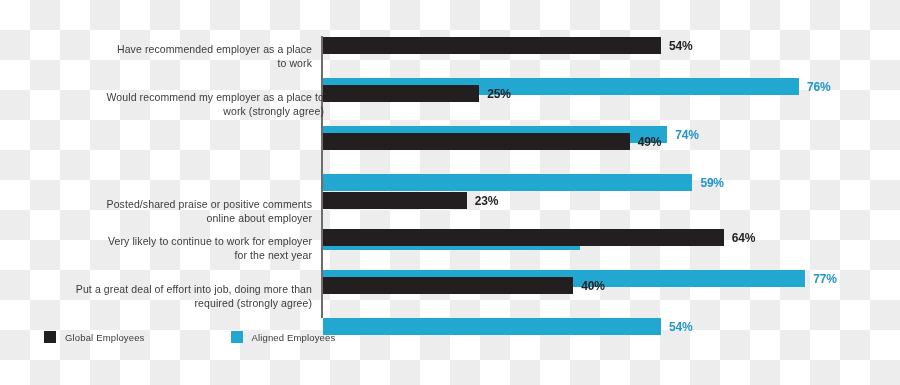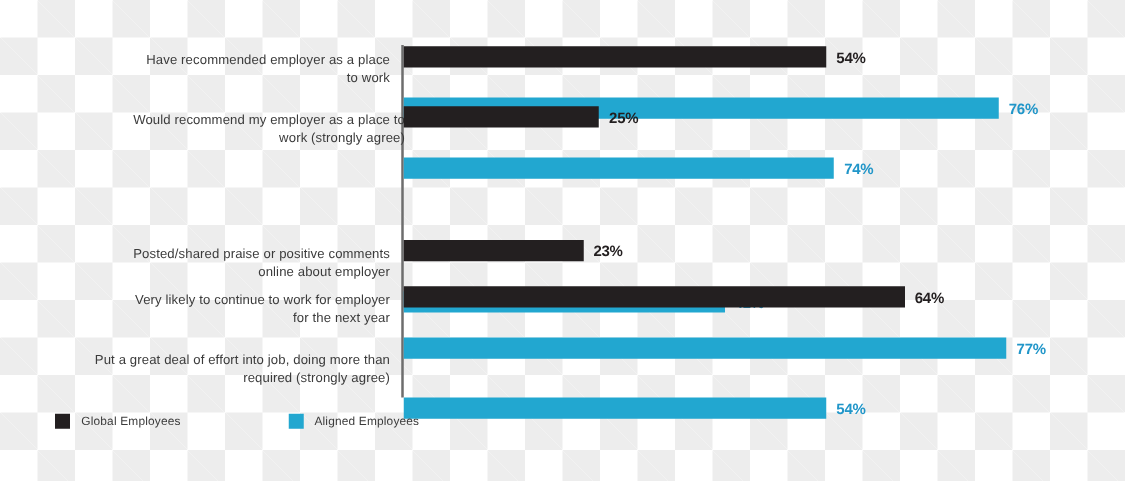--- a/index.html
+++ b/index.html
@@ -160,20 +160,30 @@
               <div class="bar global" style="width: 156.75px;"></div>
               <span class="bar-value global">25%</span>
             </div>
             <div class="bar-row aligned">
               <div class="bar aligned" style="width: 344.85px;"></div>
               <span class="bar-value aligned">74%</span>
             </div>
           </div>
         </div>
         <div class="group" style="top: 102px;">
+          <div class="bars">
+            <div class="bar-row global">
+              <div class="bar global" style="width: 307.23px;"></div>
+              <span class="bar-value global">49%</span>
+            </div>
+            <div class="bar-row aligned">
+              <div class="bar aligned" style="width: 369.93px;"></div>
+              <span class="bar-value aligned">59%</span>
+            </div>
+          </div>
         </div>
         <div class="group" style="top: 161px;">
           <div class="group-label">Posted/shared praise or positive comments
 online about employer</div>
           <div class="bars">
             <div class="bar-row global">
               <div class="bar global" style="width: 144.21px;"></div>
               <span class="bar-value global">23%</span>
             </div>
             <div class="bar-row aligned">
@@ -193,20 +203,24 @@
             <div class="bar-row aligned">
               <div class="bar aligned" style="width: 482.79px;"></div>
               <span class="bar-value aligned">77%</span>
             </div>
           </div>
         </div>
         <div class="group" style="top: 246px;">
           <div class="group-label">Put a great deal of effort into job, doing more than
 required (strongly agree)</div>
           <div class="bars">
+            <div class="bar-row global">
+              <div class="bar global" style="width: 250.8px;"></div>
+              <span class="bar-value global">40%</span>
+            </div>
             <div class="bar-row aligned">
               <div class="bar aligned" style="width: 338.58px;"></div>
               <span class="bar-value aligned">54%</span>
             </div>
           </div>
         </div>
       </div>
   </div>
 
   <div class="legend" id="legend">

